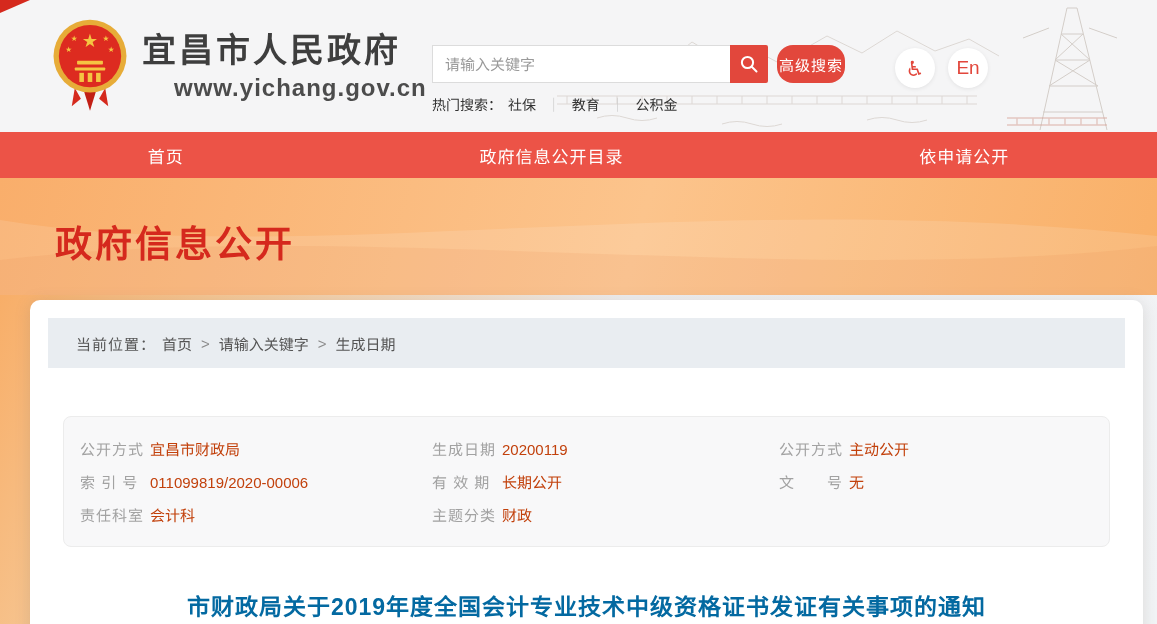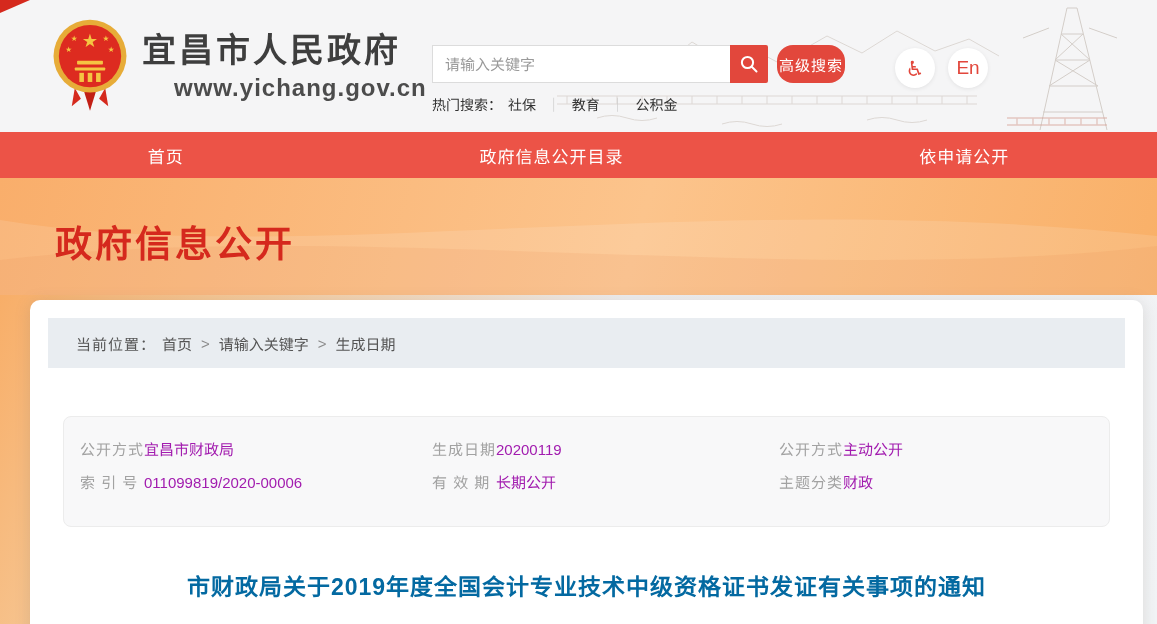--- a/index.html
+++ b/index.html
@@ -66,21 +66,21 @@
     padding-left:28px; font-size:15px; color:#555; }
   .breadcrumb a { color:#555; text-decoration:none; cursor:pointer; }
   .breadcrumb .sep { color:#8a8a8a; margin:0 9px; }
   .breadcrumb-label { margin-right:6px; letter-spacing:1px; }
 
   .meta-box { margin:48px 15px 0 15px; background:#f8f8f9; border:1px solid #ececec;
     border-radius:8px; padding:23px 16px 20px 16px; display:grid;
     grid-template-columns:352px 347px 1fr; row-gap:13px; font-size:15px; line-height:20px; }
   .meta-label { display:inline-block; width:64px; color:#a2a2a2; letter-spacing:1px;
     vertical-align:top; }
-  .meta-value { color:#a21caf; }
+  .meta-value { color:#c2410c; margin-left:6px; }
 
   .doc-title { margin-top:41px; text-align:center; font-size:23px; font-weight:bold;
     color:#0369a1; letter-spacing:1px; }
 </style>
 </head>
 <body>
 
 <div class="page">
 
   <header class="header">
@@ -195,20 +195,26 @@
         <div class="meta-item">
           <span class="meta-label">公开方式</span><span class="meta-value">主动公开</span>
         </div>
         <div class="meta-item">
           <span class="meta-label">索 引 号</span><span class="meta-value">011099819/2020-00006</span>
         </div>
         <div class="meta-item">
           <span class="meta-label">有 效 期</span><span class="meta-value">长期公开</span>
         </div>
         <div class="meta-item">
+          <span class="meta-label">文　　号</span><span class="meta-value">无</span>
+        </div>
+        <div class="meta-item">
+          <span class="meta-label">责任科室</span><span class="meta-value">会计科</span>
+        </div>
+        <div class="meta-item">
           <span class="meta-label">主题分类</span><span class="meta-value">财政</span>
         </div>
         <div class="meta-item"></div>
       </div>
 
       <h2 class="doc-title">市财政局关于2019年度全国会计专业技术中级资格证书发证有关事项的通知</h2>
 
     </main>
   </div>
 </div>

